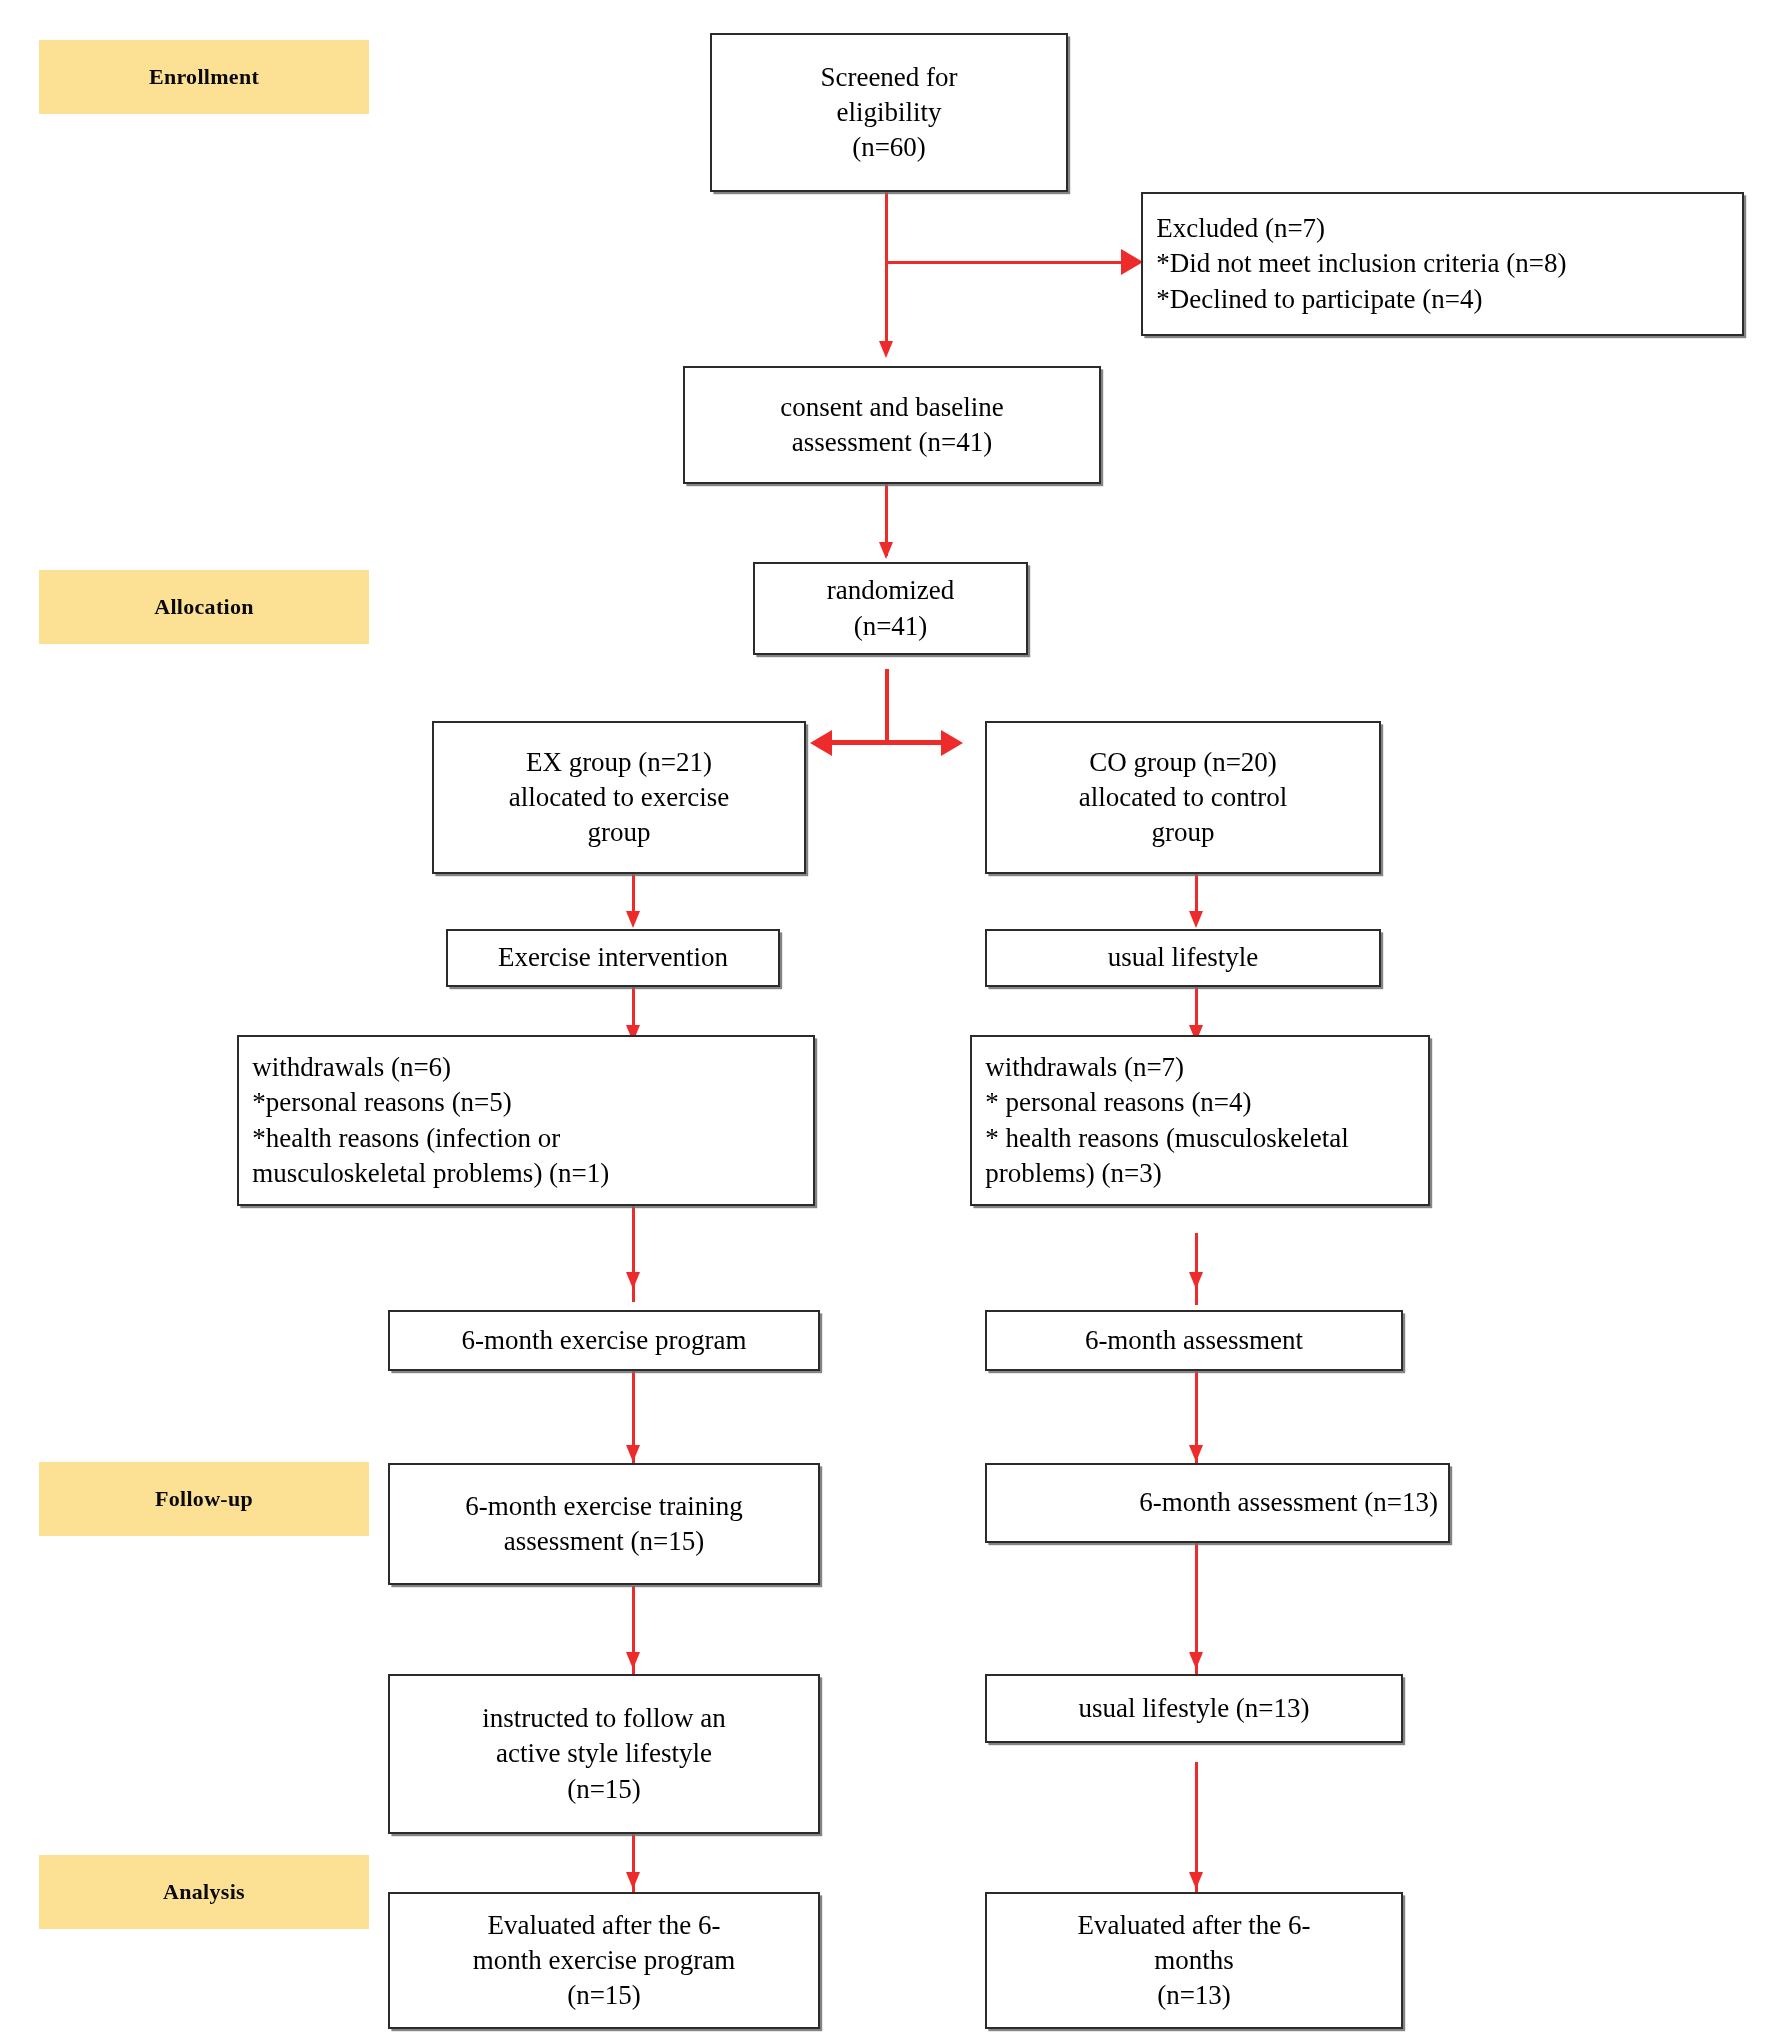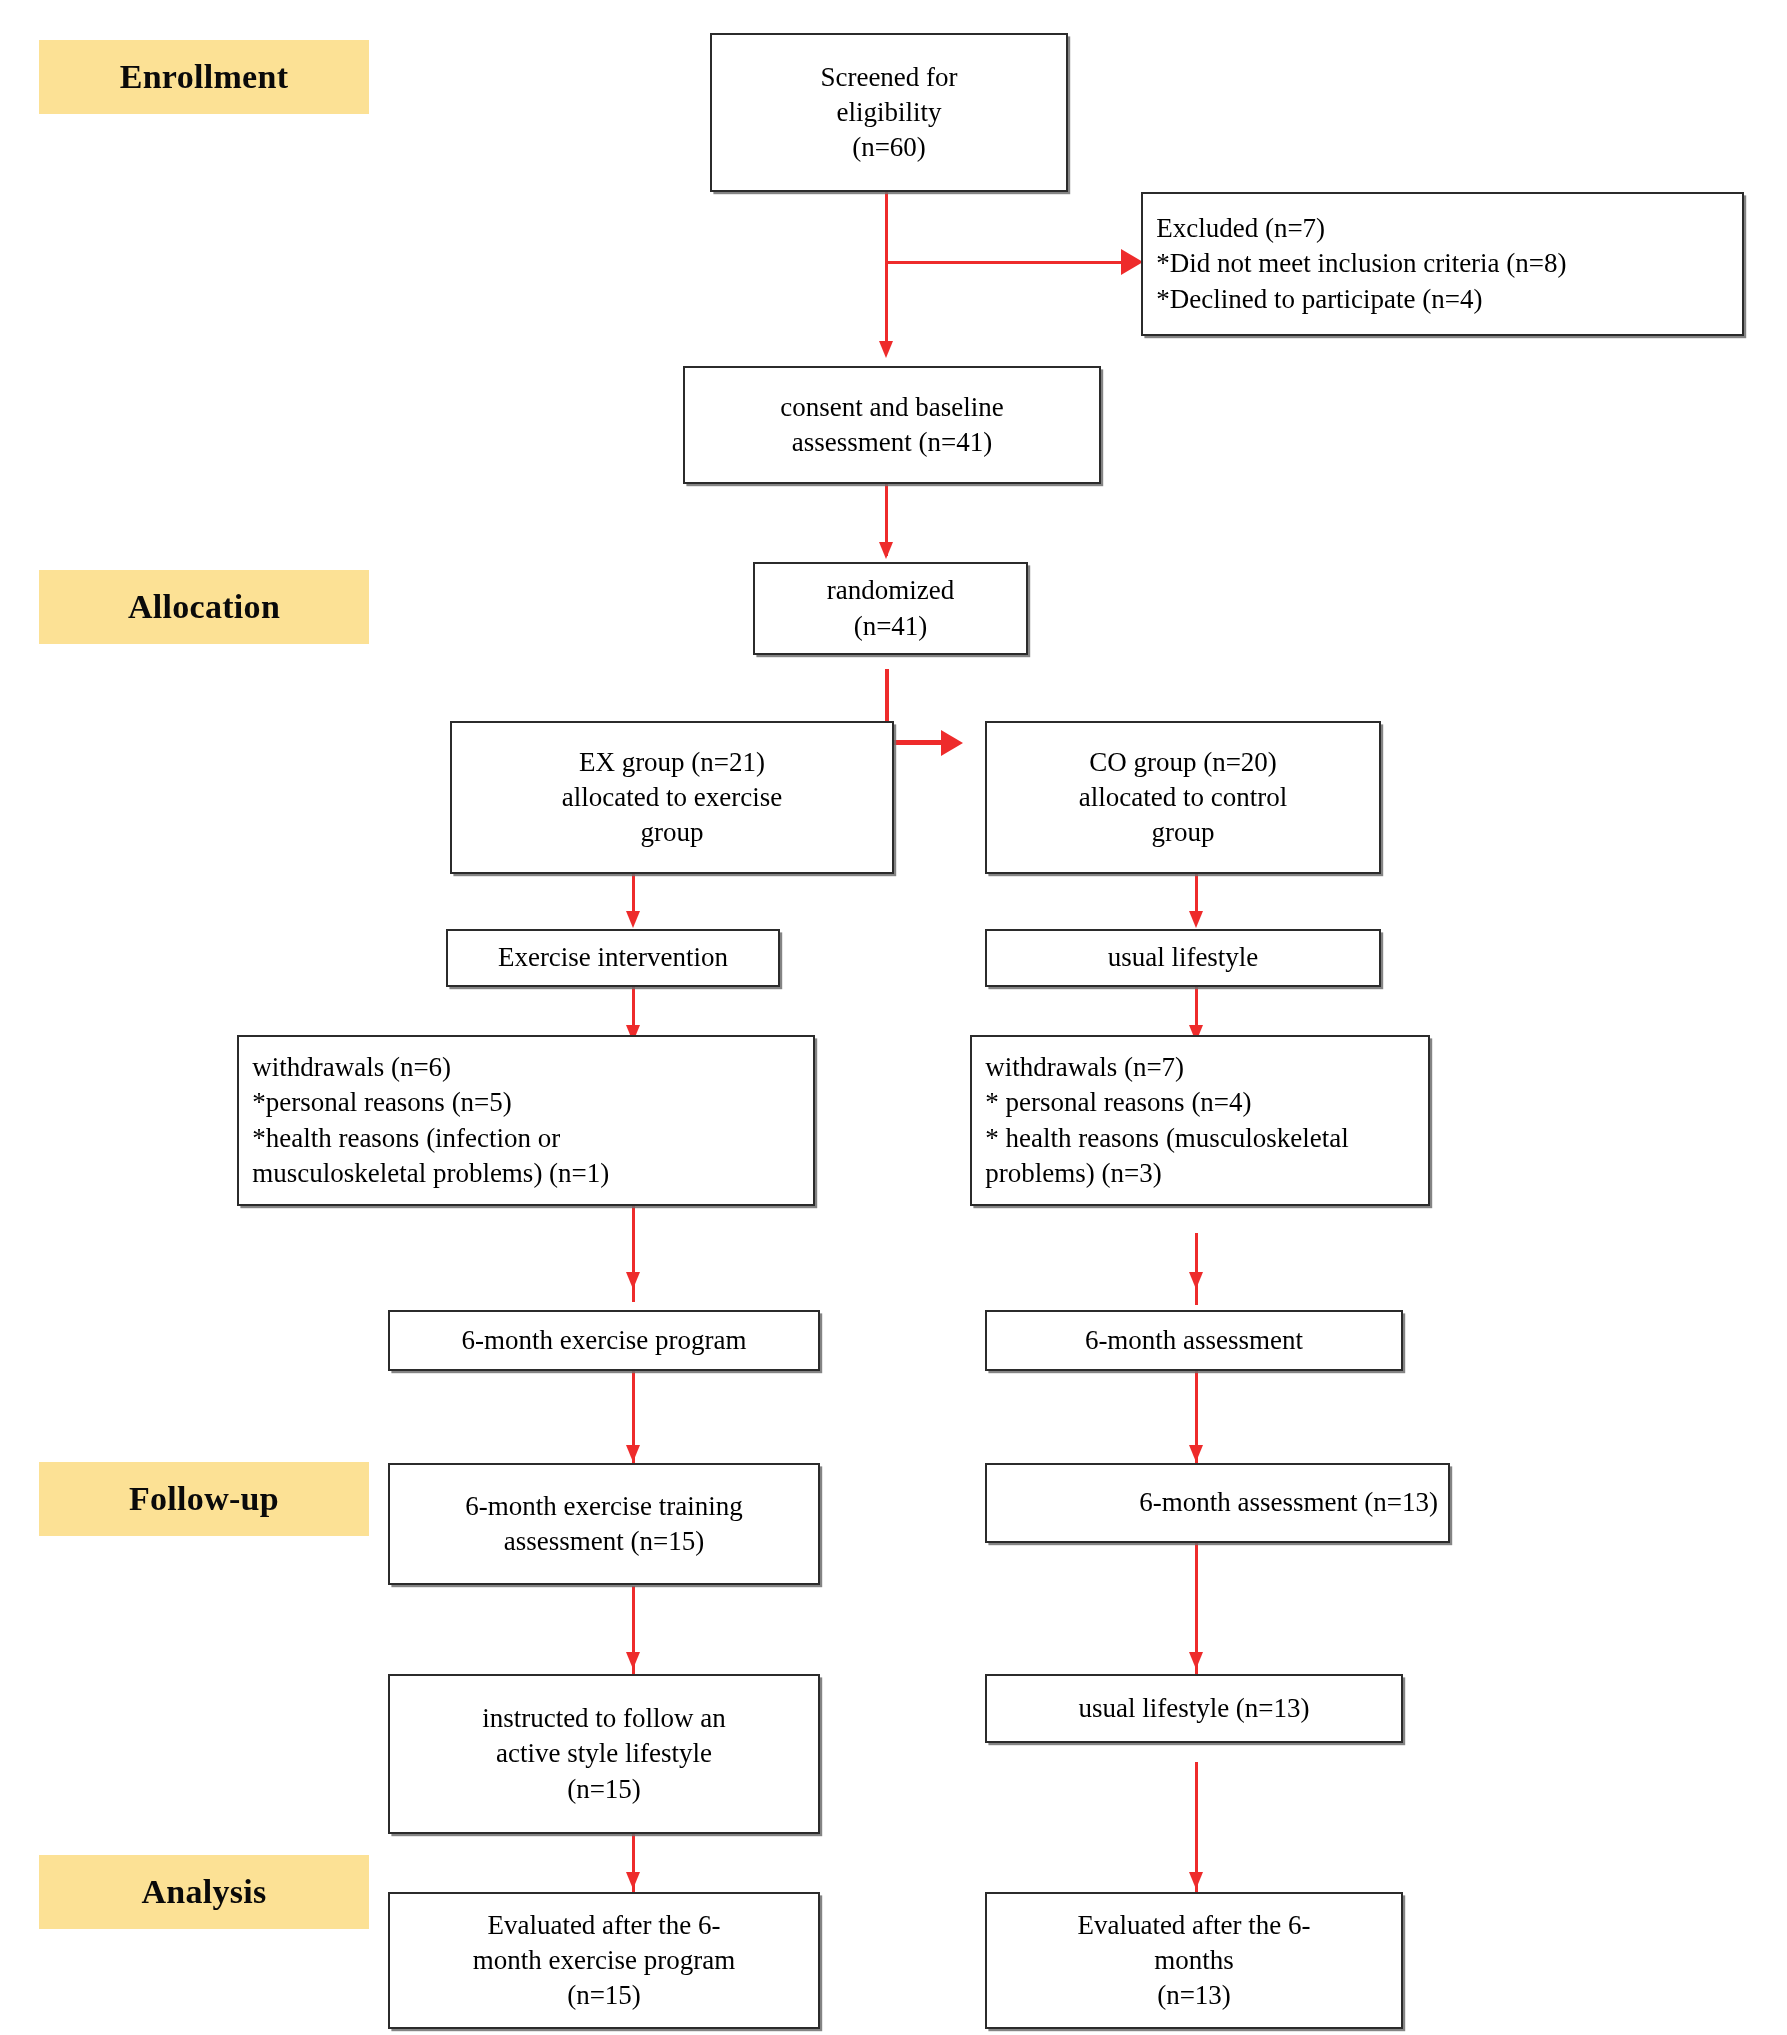--- a/index.html
+++ b/index.html
@@ -4,21 +4,21 @@
 <style>
   html,body{margin:0;padding:0;background:#ffffff;}
   body{font-family:"Liberation Serif","DejaVu Serif",serif;}
   #stage{position:relative;width:1788px;height:2035px;background:#fff;overflow:hidden;}
 
   .stage-label{
     position:absolute;
     background:#FCE195;
     display:flex;align-items:center;justify-content:center;
     font-weight:bold;
-    font-size:34px;
+    font-size:22px;
     color:#0a0a0a;
     letter-spacing:0.3px;
   }
 
   .node{
     position:absolute;
     background:#ffffff;
     border:2.2px solid #2b2b2b;
     box-sizing:border-box;
     box-shadow:2.8px 2.8px 0 -0.6px rgba(110,110,110,.85);
@@ -155,21 +155,21 @@
     </div>
   </div>
 
   <div class="node center" style="left:753px;top:562px;width:275px;height:93px;">
     <div class="inner">
       <div>randomized</div>
       <div>(n=41)</div>
     </div>
   </div>
 
-  <div class="node center" style="left:450px;top:721px;width:444px;height:153px;">
+  <div class="node center" style="left:432px;top:721px;width:374px;height:153px;">
     <div class="inner">
       <div>EX group (n=21)</div>
       <div>allocated to exercise</div>
       <div>group</div>
     </div>
   </div>
 
   <div class="node center" style="left:985px;top:721px;width:396px;height:153px;">
     <div class="inner">
       <div>CO group (n=20)</div>

